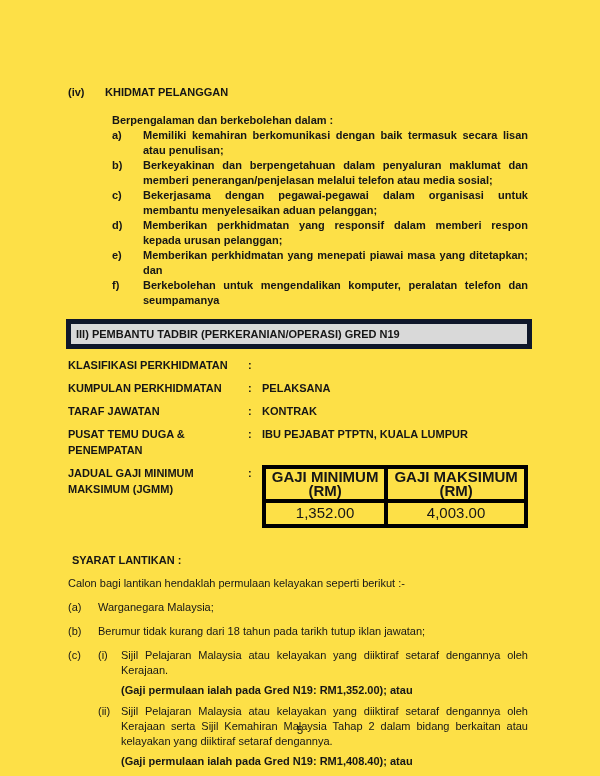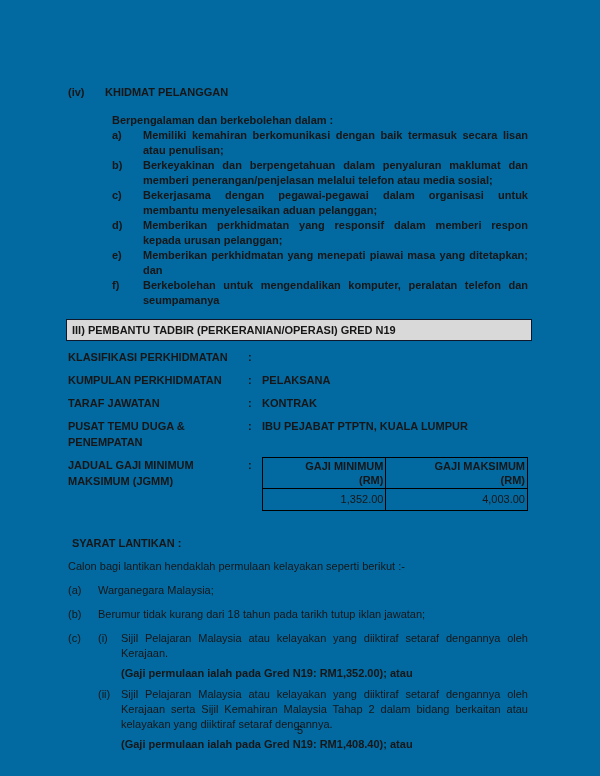--- a/index.html
+++ b/index.html
@@ -1,21 +1,21 @@
 <!DOCTYPE html>
 <html><head>
 <meta charset="utf-8">
 <style>
   html, body { margin: 0; padding: 0; }
   body { background: #ffffff; }
   .page {
     position: relative;
     width: 600px;
     height: 776px;
-    background: #0369a1;
+    background: #fde047;
     font-family: "Liberation Sans", sans-serif;
     font-size: 11px;
     line-height: 15px;
     color: #161616;
     overflow: hidden;
   }
   .content {
     position: absolute;
     left: 68px;
     top: 85px;
@@ -27,38 +27,38 @@
   .khidmat-body { margin-left: 44px; margin-top: 13px; font-weight: bold; }
   .alpha-item { display: flex; }
   .alpha-letter { width: 31px; flex: none; }
   .alpha-text { flex: 1; text-align: justify; }
   
   .grey-bar {
     margin-top: 11px;
     margin-left: -2px;
     width: 466px;
     box-sizing: border-box;
-    border: 1px solid #0f172a;
+    border: 5px solid #0f172a;
     background: #d9d9d9;
     font-weight: bold;
     padding: 3px 5px 2px 5px;
   }
   
   .kv-block { margin-top: 8px; }
   .kv-row { display: flex; font-weight: bold; margin-bottom: 7px; line-height: 16px; }
   .kv-label { width: 180px; flex: none; }
   .kv-sep { width: 14px; flex: none; }
   .kv-value { flex: 1; }
   .salary-row { display: flex; font-weight: bold; margin-top: 2px; align-items: flex-start; line-height: 16px; }
   .salary-table { flex: 1; border-collapse: collapse; table-layout: fixed; }
   .salary-table th, .salary-table td {
-    border: 1px solid #000000;
-    text-align: right;
+    border: 4px solid #000000;
+    text-align: center;
     vertical-align: middle;
-    font-size: 11px;
+    font-size: 15px;
   }
   .salary-table th { font-weight: bold; padding: 1px 2px; line-height: 14px; }
   .salary-table td { font-weight: normal; padding: 2px 2px 3px 2px; }
   
   .syarat-title { font-weight: bold; margin-top: 25px; padding-left: 4px; }
   .syarat-intro { margin-top: 8px; }
   .cond-item { display: flex; margin-top: 9px; }
   .cond-marker { width: 30px; flex: none; }
   .cond-body { flex: 1; }
   .cond-text { text-align: justify; }

